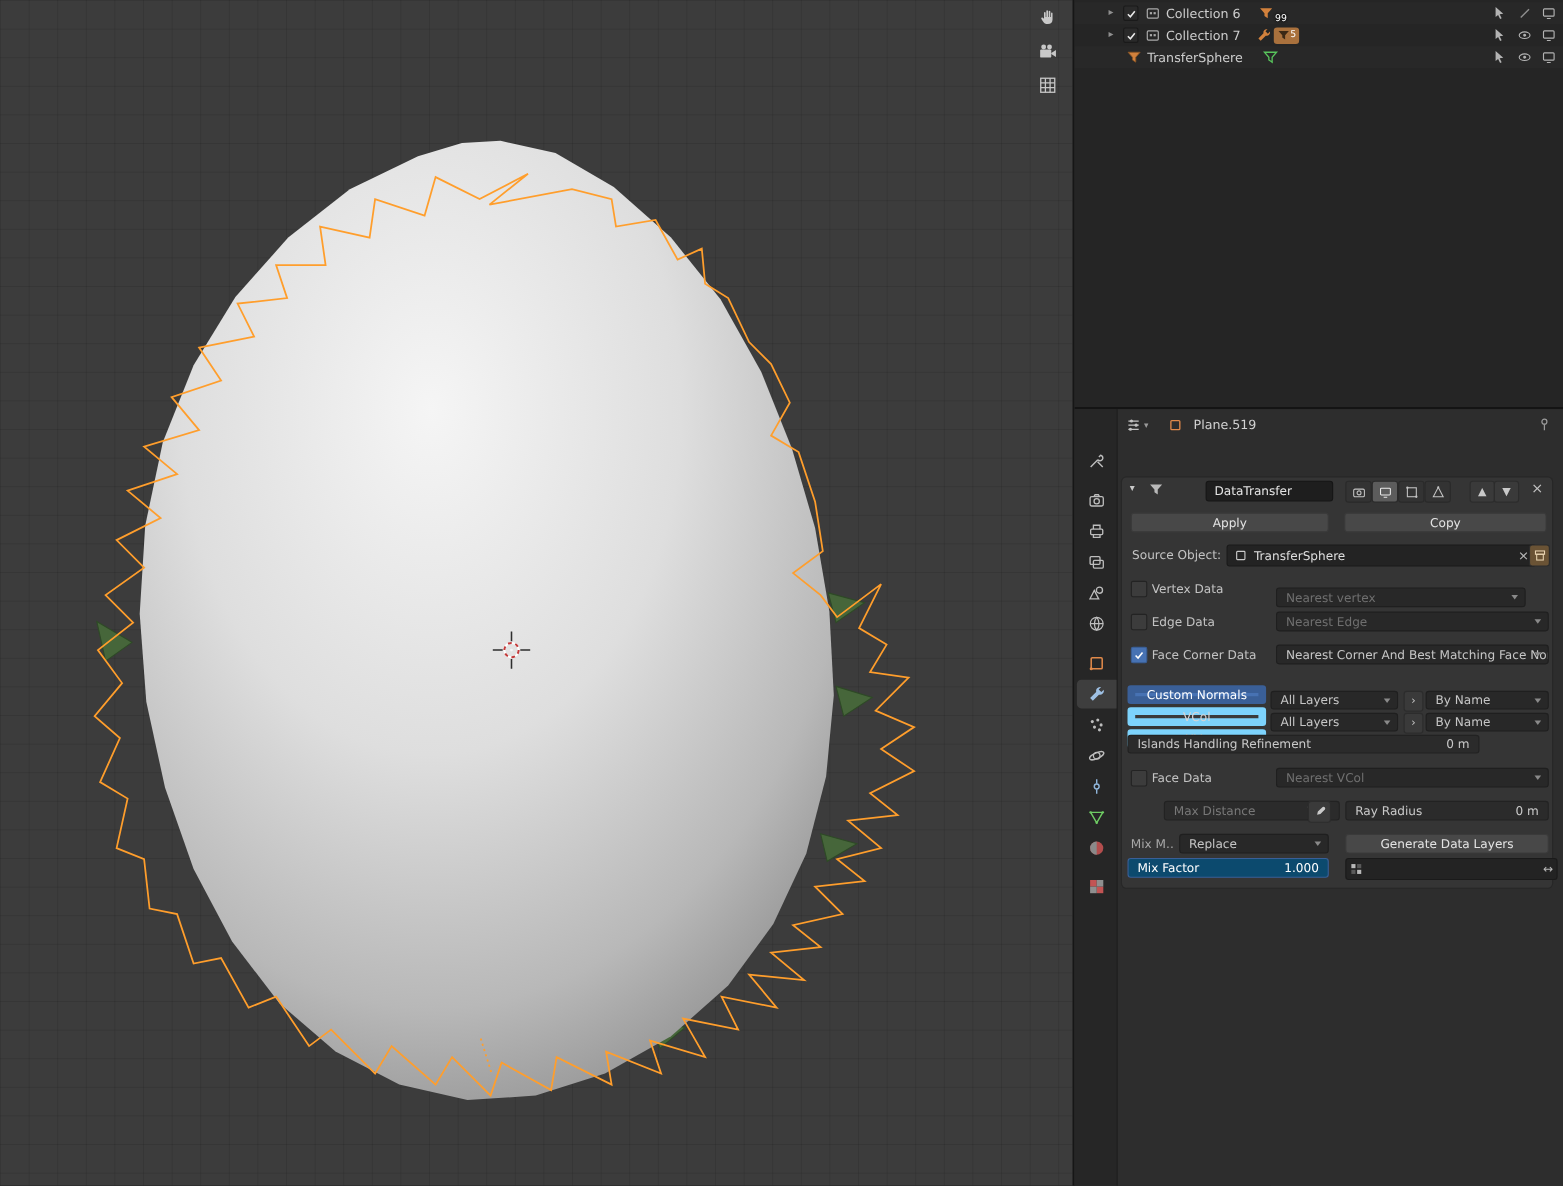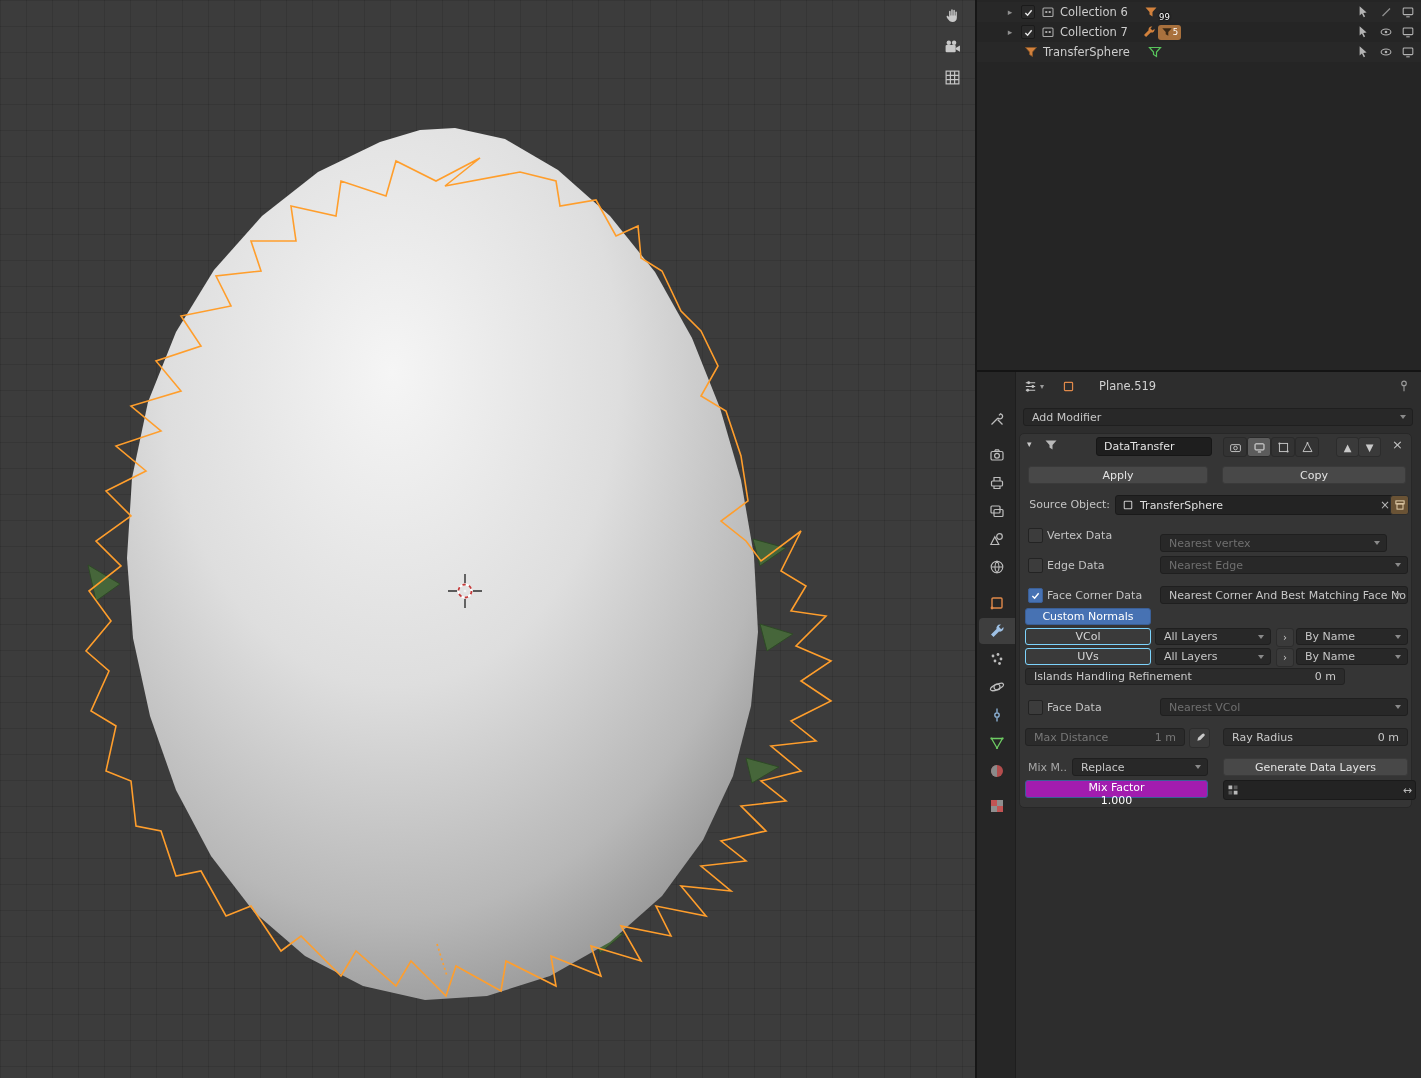--- a/index.html
+++ b/index.html
@@ -46,38 +46,38 @@
   .tabstrip{position:absolute;left:0;top:0;width:38px;height:706px;background:#262626;
     border-right:1px solid #1e1e1e;}
   .tab{position:absolute;left:3px;width:34px;height:26px;display:flex;align-items:center;
     justify-content:center;border-radius:4px 0 0 4px;cursor:pointer;}
   .tab.sel{background:#3e3e3e;left:2px;width:36px;}
   .tab svg{width:16px;height:16px;}
 
   .props-header{position:absolute;left:38px;top:0;width:406px;height:28px;display:flex;
     align-items:center;}
   .ed-type{display:flex;align-items:center;margin-left:8px;gap:2px;cursor:pointer;}
-  .crumb{display:flex;align-items:flex-end;gap:24px;margin-left:18px;font-size:11.5px;color:#d2d2d2;}
+  .crumb{display:flex;align-items:flex-end;gap:10px;margin-left:18px;font-size:11.5px;color:#d2d2d2;}
   .pin{position:absolute;right:10px;top:7px;}
 
   .dd,.btn,.slider,.toggle{box-sizing:border-box;border-radius:3px;font-size:11px;
     display:flex;align-items:center;cursor:pointer;}
   .dd{background:#282828;border:1px solid #1f1f1f;color:#c6c6c6;padding:0 18px 0 8px;
     position:relative;}
   .dd.disabled{color:#6f6f6f;}
   .chev{position:absolute;right:6px;top:50%;margin-top:-2px;width:0;height:0;
     border-left:3.5px solid transparent;border-right:3.5px solid transparent;
     border-top:4px solid #8a8a8a;}
   .btn{background:#484848;border:1px solid #3a3a3a;color:#e3e3e3;justify-content:center;}
-  .toggle{background:#3a3a3a;border:1px solid #7dd3fc;color:#d6d6d6;justify-content:center;}
+  .toggle{background:#3a3a3a;border:7px solid #7dd3fc;color:#d6d6d6;justify-content:center;margin-top:15px;}
   .toggle.pressed{background:#4772b3;border-color:#3a5f97;color:#fff;}
   .slider{background:#2b2b2b;border:1px solid #222;color:#c9c9c9;padding:0 8px;
     justify-content:space-between;}
-  .slider.disabled{color:#787878;}
-  .slider.blue{background:#a21caf;border-color:#3a5f97;color:#fff;flex-direction:column;}
+  .slider.disabled{color:#787878;margin-left:33px;}
+  .slider.blue{background:#0c4a6e;border-color:#3a5f97;color:#fff;}
 
   .add-mod{position:absolute;left:46px;top:36px;width:390px;height:18px;}
   .mod-panel{position:absolute;left:42px;top:61px;width:391px;height:373px;background:#353535;
     border:1px solid #272727;border-radius:5px;}
   .abs{position:absolute;}
   .lbl{font-size:11px;color:#c3c3c3;white-space:nowrap;}
   .cbx{width:13px;height:13px;border-radius:2px;background:#3c3c3c;border:1px solid #232323;
     display:flex;align-items:center;justify-content:center;cursor:pointer;}
   .cbx.checked{background:#4772b3;border-color:#3a5f97;}
   .name-input{background:#1e1e1e;border:1px solid #161616;border-radius:3px;color:#e4e4e4;
@@ -392,24 +392,20 @@
           <span>Plane.519</span>
         </span>
         <span class="pin">
           <svg width="14" height="14" viewBox="0 0 16 16" fill="none" stroke="#9a9a9a" stroke-width="1.3">
               <circle cx="8" cy="5" r="2.6"></circle>
               <path d="M8 7.6V14"></path>
             </svg>
         </span>
       </div>
 
-      <div class="dd add-mod">
-        <span>Add Modifier</span>
-        <span class="chev"></span>
-      </div>
 
       <div class="mod-panel">
 
         <span class="abs" style="left:7px;top:5px;font-size:9px;color:#c9c9c9;cursor:pointer">▾</span>
         <span class="abs ic" style="left:24px;top:4px">
           <svg viewBox="0 0 14 14">
               <path d="M1.5 2.5 H12.5 L8.5 7 V11.5 L5.5 9.5 V7 Z" fill="#b9b9b9"></path>
             </svg>
         </span>
         <div class="abs name-input" style="left:76px;top:3px;width:100px;height:17px">

